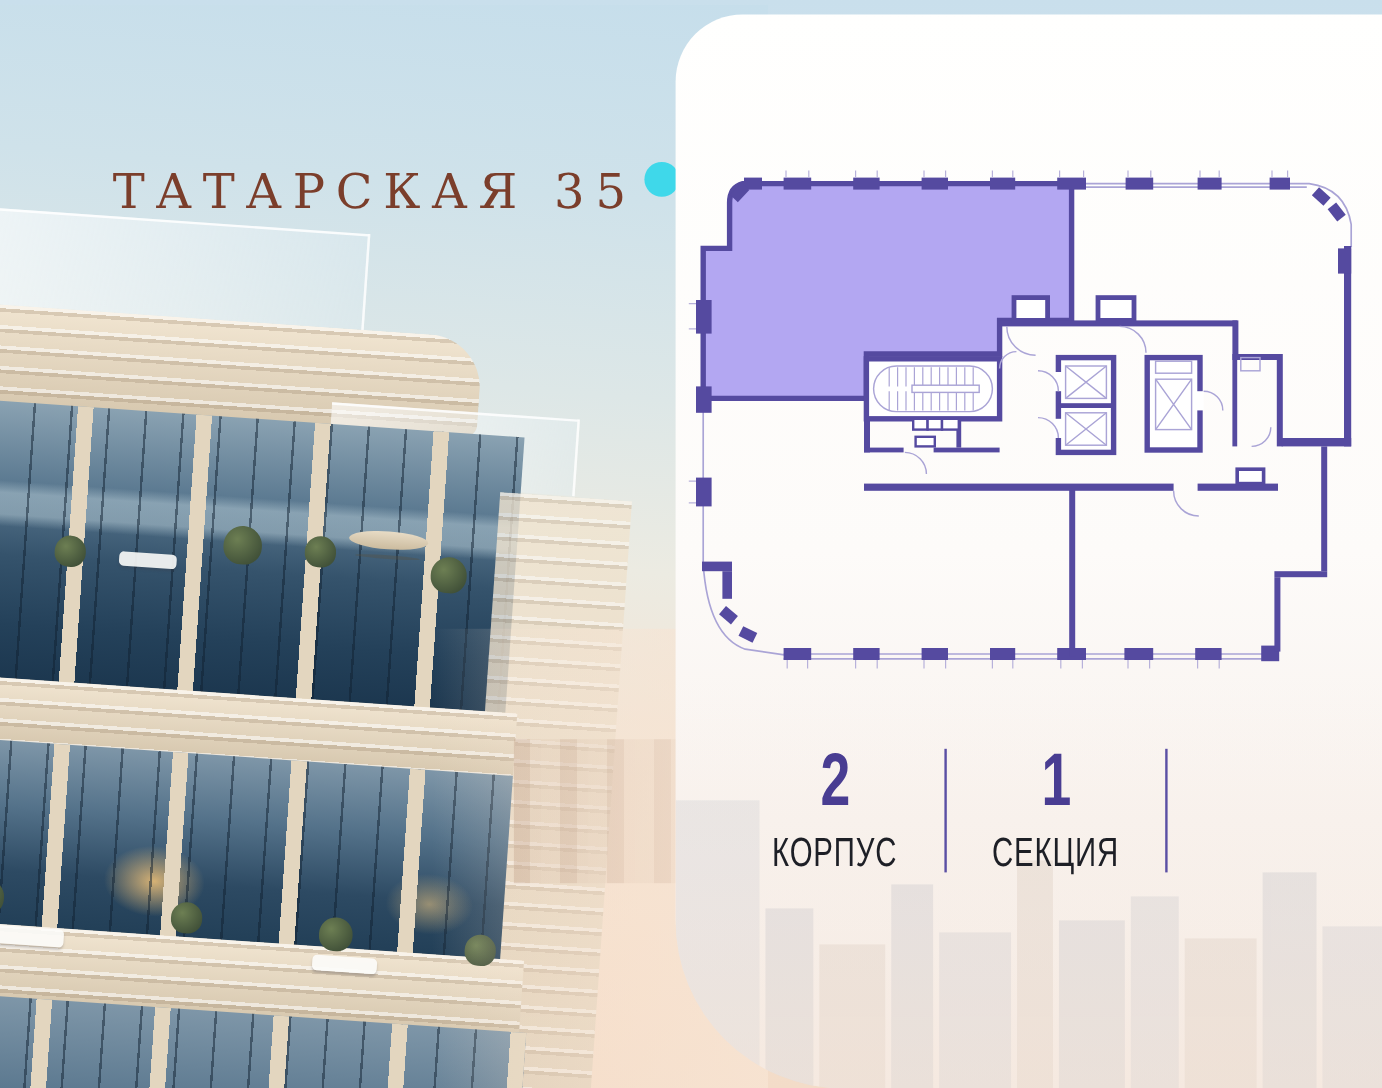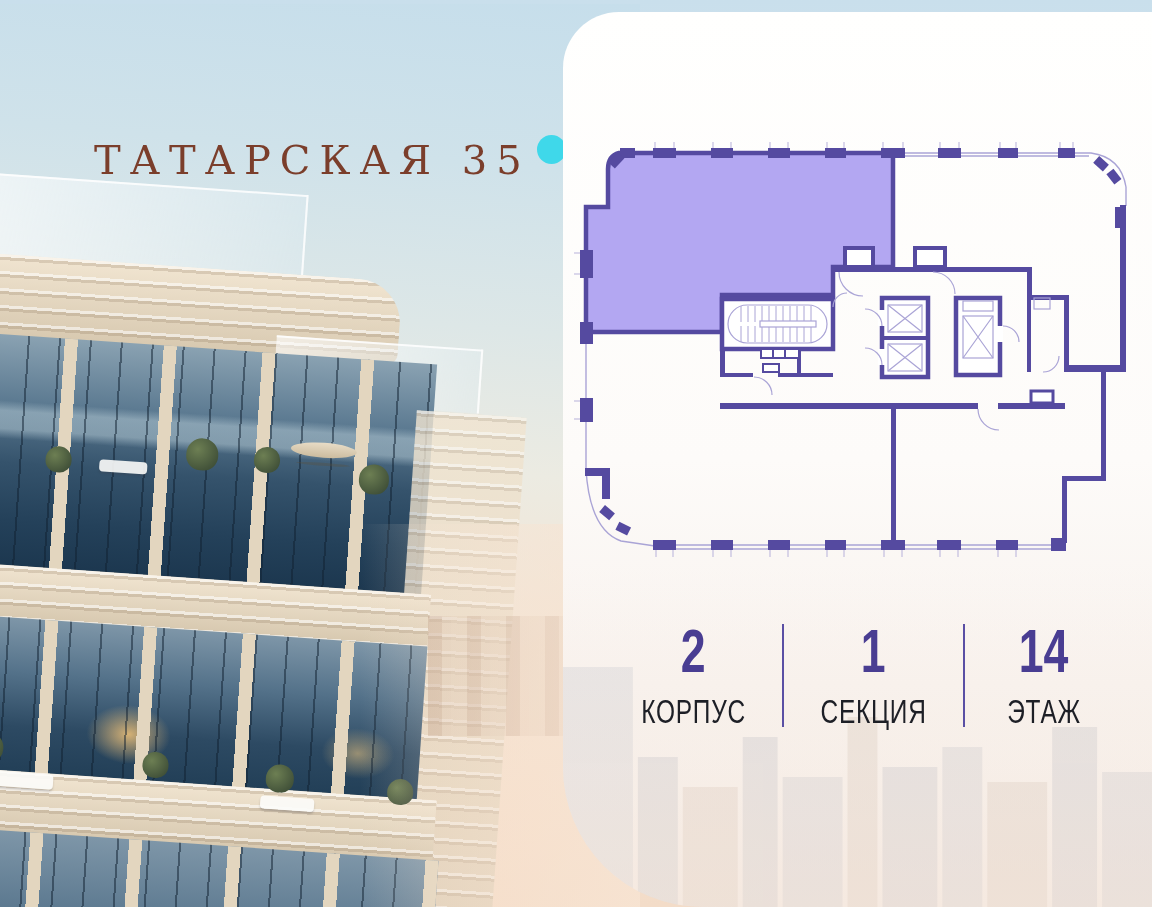--- a/index.html
+++ b/index.html
@@ -268,20 +268,16 @@
       <div class="stat">
         <div class="val">2</div>
         <div class="lab">КОРПУС</div>
       </div>
       <div class="vsep"></div>
       <div class="stat">
         <div class="val">1</div>
         <div class="lab">СЕКЦИЯ</div>
       </div>
       <div class="vsep"></div>
-      <div class="stat">
-        <div class="val">14</div>
-        <div class="lab">ЭТАЖ</div>
-      </div>
     </div>
 
   </div>
 </div>
 
 </body></html>

